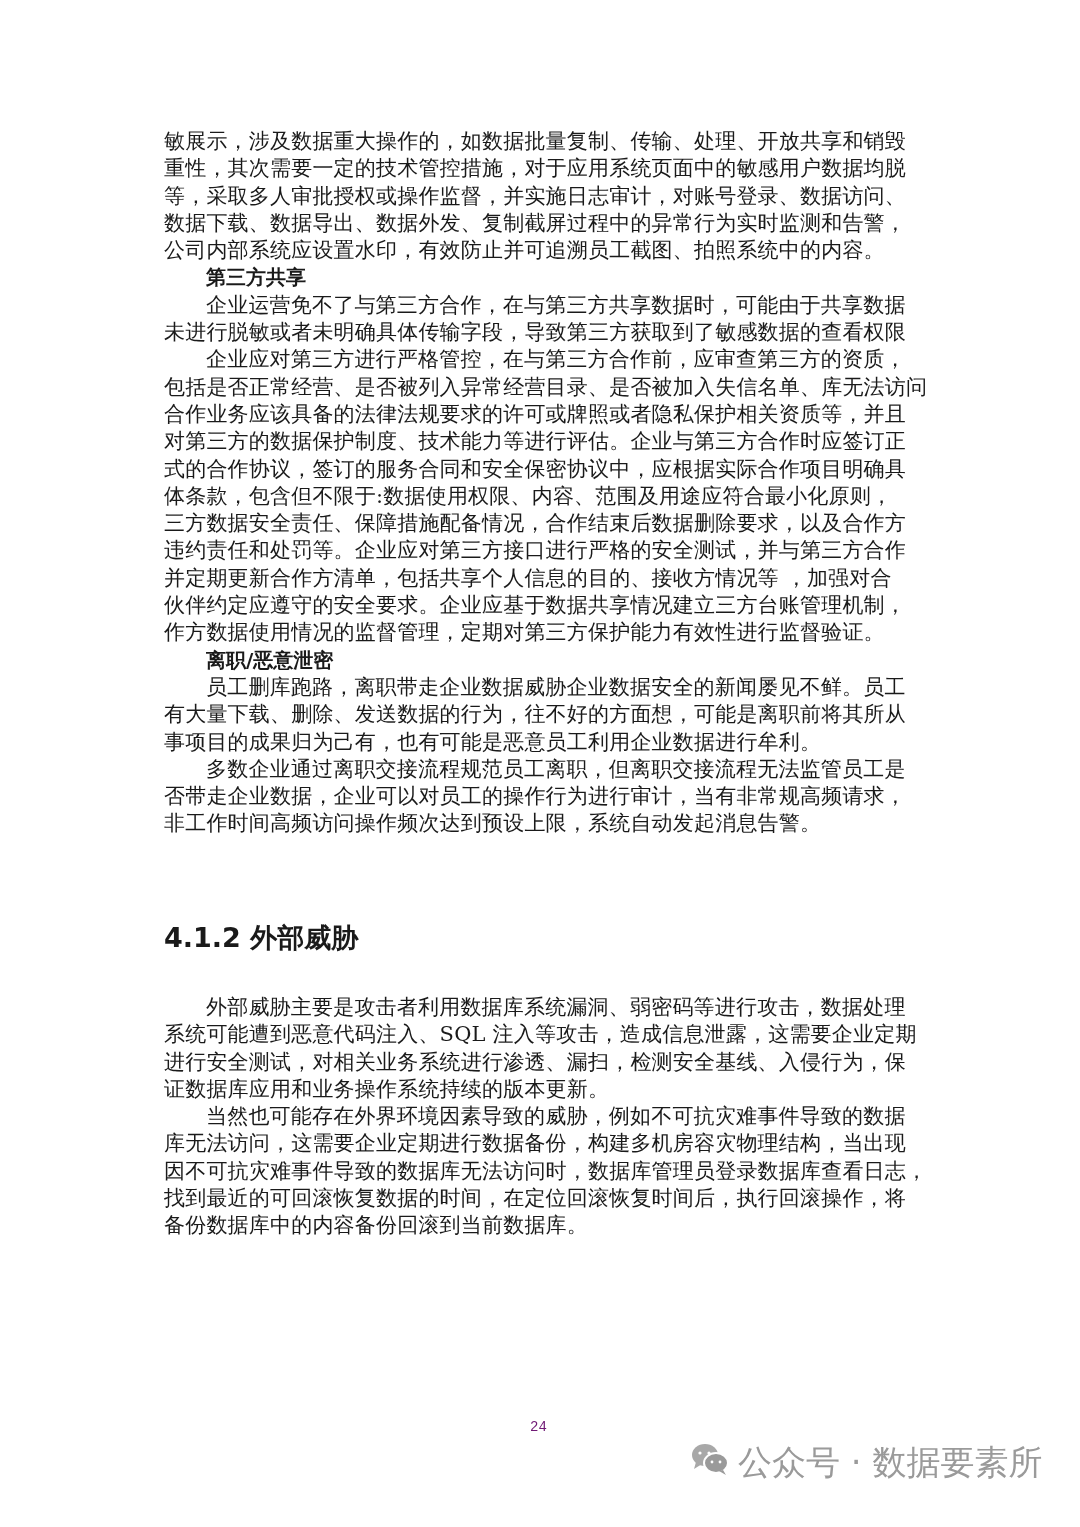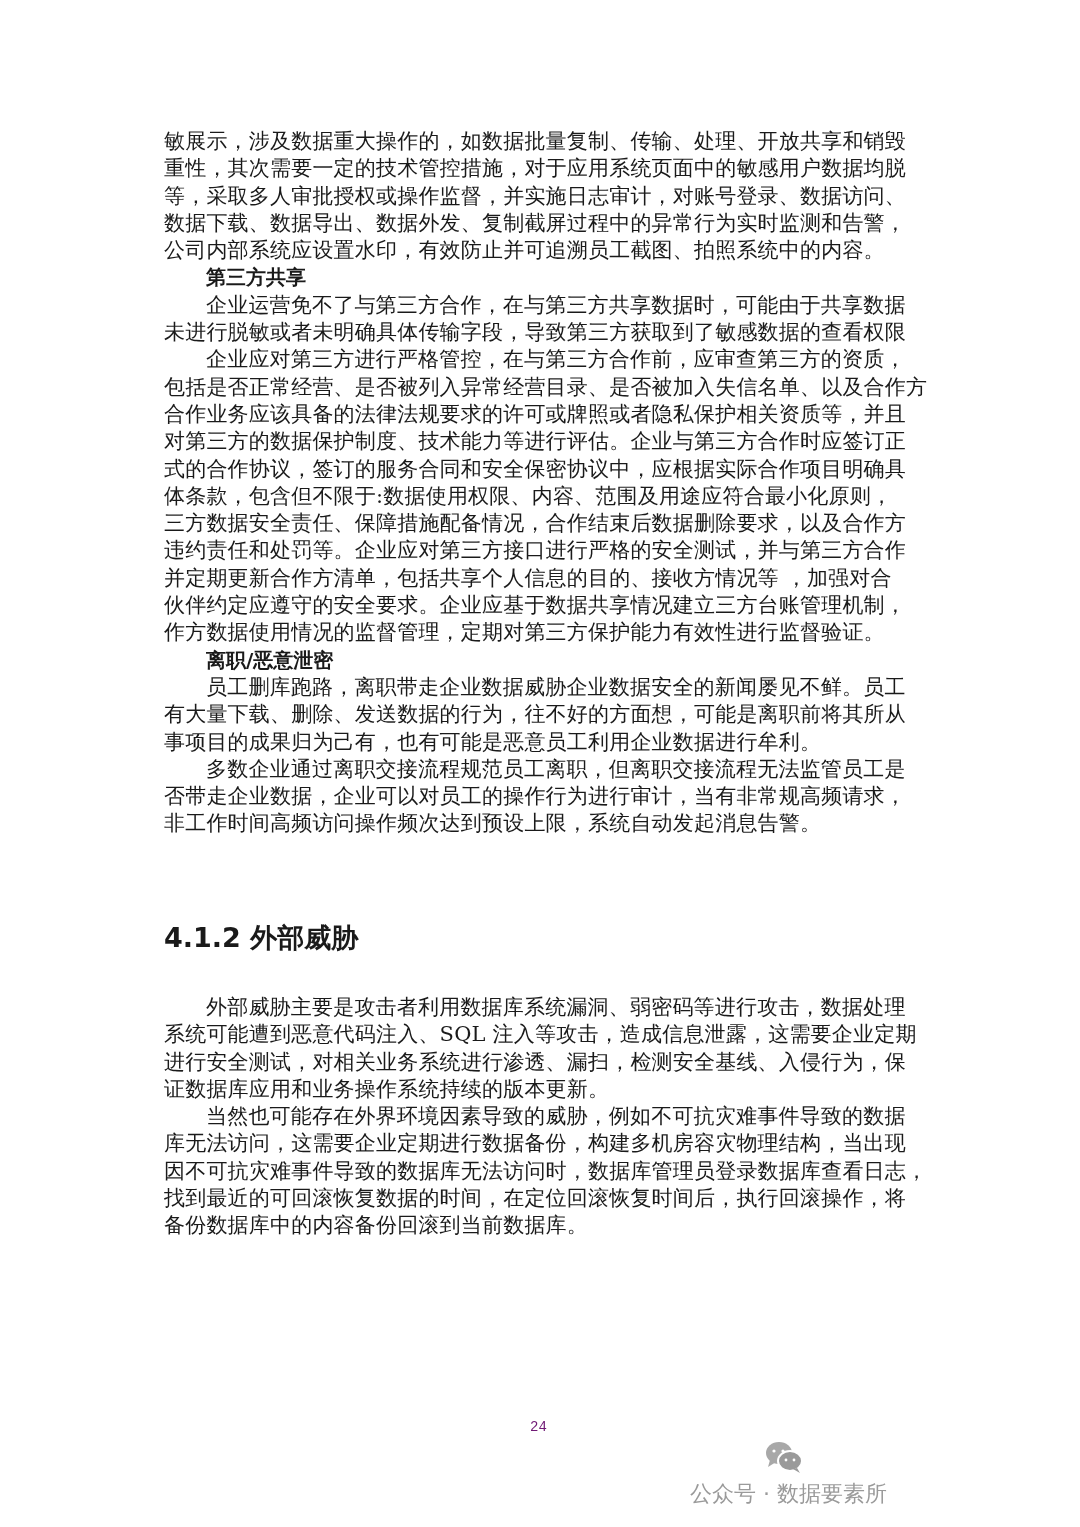--- a/index.html
+++ b/index.html
@@ -9,21 +9,21 @@
   .line { font-size: 21px; line-height: 27.3px; white-space: nowrap; letter-spacing: 0.2px; }
   .indent { padding-left: 42px; }
   .subhead { font-family: "DejaVu Sans", "Liberation Sans", sans-serif; font-weight: bold;
              font-size: 20px; line-height: 27.3px; padding-left: 42px; }
   .section-title { font-family: "DejaVu Sans", "Liberation Sans", sans-serif; font-weight: bold;
                    font-size: 27px; position: absolute; left: 164px; top: 920px; }
   .block2 { position: absolute; left: 164px; top: 994px; width: 756px; }
   .pagenum { position: absolute; left: 530px; top: 1419px; font-family: Liberation Mono, monospace;
              font-size: 14px; color: #701a75; }
   .watermark { position: absolute; left: 690px; top: 1440px; display: flex; align-items: center;
-               color: #9a9a9a; font-family: "DejaVu Sans", sans-serif; font-size: 22px; flex-direction: column; }
+               color: #9a9a9a; font-family: "DejaVu Sans", sans-serif; font-size: 34px; }
   .watermark svg { margin-right: 8px; }
 </style>
 </head>
 <body>
 
 <div class="page">
 
   <div>
     <div class="line">敏展示，涉及数据重大操作的，如数据批量复制、传输、处理、开放共享和销毁</div>
     <div class="line">重性，其次需要一定的技术管控措施，对于应用系统页面中的敏感用户数据均脱</div>
@@ -31,21 +31,21 @@
     <div class="line">数据下载、数据导出、数据外发、复制截屏过程中的异常行为实时监测和告警，</div>
     <div class="line">公司内部系统应设置水印，有效防止并可追溯员工截图、拍照系统中的内容。</div>
   </div>
   <div class="subhead">第三方共享</div>
   <div>
     <div class="line indent">企业运营免不了与第三方合作，在与第三方共享数据时，可能由于共享数据</div>
     <div class="line">未进行脱敏或者未明确具体传输字段，导致第三方获取到了敏感数据的查看权限</div>
   </div>
   <div>
     <div class="line indent">企业应对第三方进行严格管控，在与第三方合作前，应审查第三方的资质，</div>
-    <div class="line">包括是否正常经营、是否被列入异常经营目录、是否被加入失信名单、以及合作方</div>
+    <div class="line">包括是否正常经营、是否被列入异常经营目录、是否被加入失信名单、库无法访问</div>
     <div class="line">合作业务应该具备的法律法规要求的许可或牌照或者隐私保护相关资质等，并且</div>
     <div class="line">对第三方的数据保护制度、技术能力等进行评估。企业与第三方合作时应签订正</div>
     <div class="line">式的合作协议，签订的服务合同和安全保密协议中，应根据实际合作项目明确具</div>
     <div class="line">体条款，包含但不限于:数据使用权限、内容、范围及用途应符合最小化原则，</div>
     <div class="line">三方数据安全责任、保障措施配备情况，合作结束后数据删除要求，以及合作方</div>
     <div class="line">违约责任和处罚等。企业应对第三方接口进行严格的安全测试，并与第三方合作</div>
     <div class="line">并定期更新合作方清单，包括共享个人信息的目的、接收方情况等 ，加强对合</div>
     <div class="line">伙伴约定应遵守的安全要求。企业应基于数据共享情况建立三方台账管理机制，</div>
     <div class="line">作方数据使用情况的监督管理，定期对第三方保护能力有效性进行监督验证。</div>
   </div>

